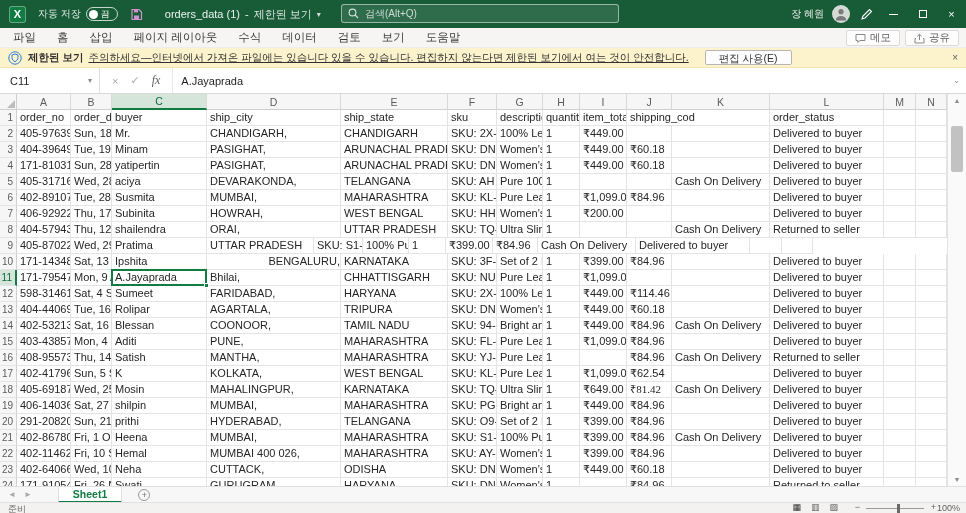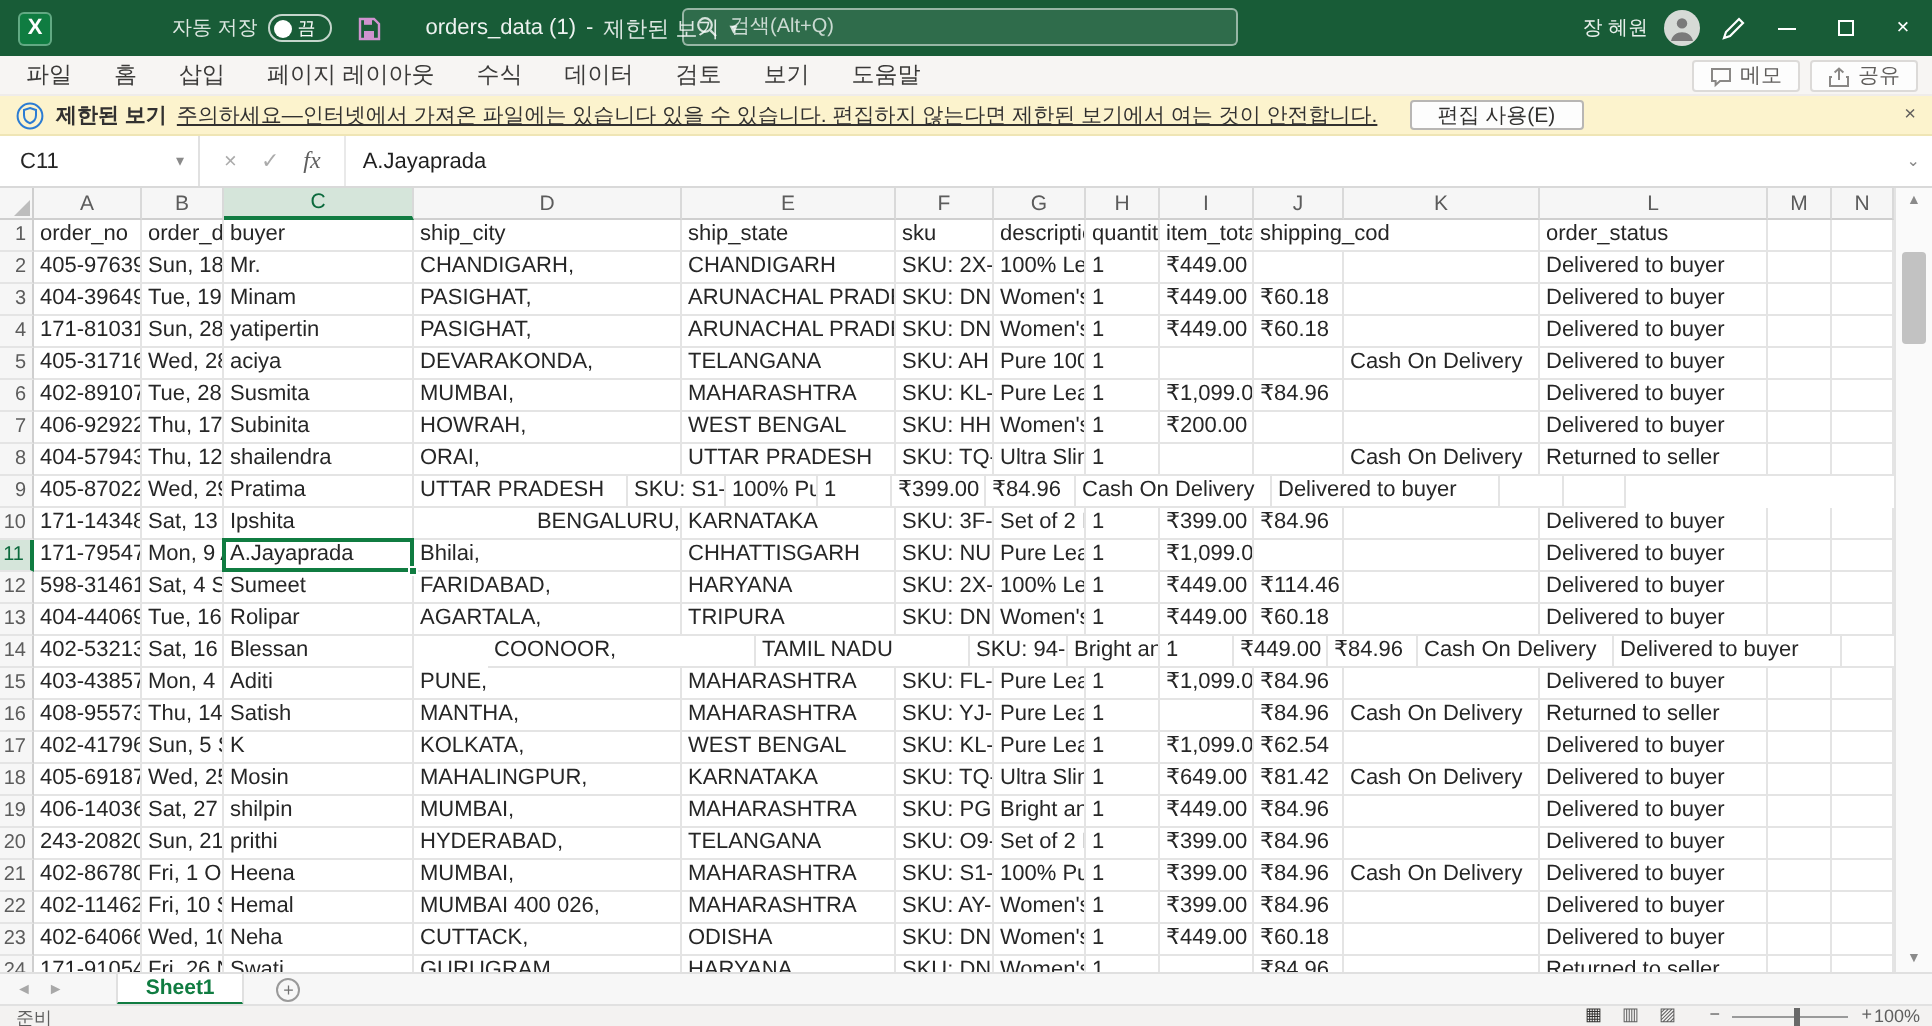--- a/index.html
+++ b/index.html
@@ -16,21 +16,21 @@
     position: absolute; left:0; top:0; width:966px; height:28px;
     background:#185c37; color:#fff; display:flex; align-items:center;
   }
   .appicon {
     width:17px; height:17px; margin-left:9px; border-radius:3px;
     background:#0f7c41; border:1px solid rgba(255,255,255,.35);
     display:flex; align-items:center; justify-content:center;
     font-size:11px; font-weight:bold; color:#fff;
   }
   .autosave { display:flex; align-items:center; gap:5px; margin-left:12px; }
-  .autosave-label { font-size:10px; color:rgba(255,255,255,.85);margin-left:48px; }
+  .autosave-label { font-size:10px; color:rgba(255,255,255,.85); }
   .pill {
     width:32px; height:14px; border:1px solid rgba(255,255,255,.75); border-radius:8px;
     display:flex; align-items:center; padding:0 2px; gap:3px;
   }
   .knob { width:9px; height:9px; background:#fff; border-radius:50%; }
   .pill-state { font-size:9px; color:#fff; line-height:1; }
   .floppy { margin-left:12px; display:flex; }
   .doc-title { margin-left:22px; font-size:11px; color:rgba(255,255,255,.92); display:flex; align-items:center; gap:5px; white-space:nowrap; }
   .doc-mode { color:rgba(255,255,255,.85); }
   .tb-chev { font-size:8px; color:rgba(255,255,255,.8); }
@@ -522,21 +522,21 @@
       <div class="cell" style="width: 98px;"></div>
       <div class="cell" style="width: 114px;">Delivered to buyer</div>
       <div class="cell" style="width: 32px;"></div>
       <div class="cell" style="width: 31px;"></div>
     </div>
     <div class="row">
       <div class="rn">14</div>
       <div class="cell" style="width: 54px;">402-53213</div>
       <div class="cell" style="width: 41px;">Sat, 16 O</div>
       <div class="cell" style="width: 95px;">Blessan</div>
-      <div class="cell" style="width: 134px; margin-left: 37px;">COONOOR,</div>
+      <div class="cell" style="width: 134px;">COONOOR,</div>
       <div class="cell" style="width: 107px;">TAMIL NADU</div>
       <div class="cell" style="width: 49px;">SKU: 94-</div>
       <div class="cell" style="width: 46px;">Bright an</div>
       <div class="cell" style="width: 37px;">1</div>
       <div class="cell" style="width: 47px;">₹449.00</div>
       <div class="cell" style="width: 45px;">₹84.96</div>
       <div class="cell" style="width: 98px;">Cash On Delivery</div>
       <div class="cell" style="width: 114px;">Delivered to buyer</div>
       <div class="cell" style="width: 32px;"></div>
       <div class="cell" style="width: 31px;"></div>
@@ -596,21 +596,21 @@
       <div class="rn">18</div>
       <div class="cell" style="width: 54px;">405-69187</div>
       <div class="cell" style="width: 41px;">Wed, 25 J</div>
       <div class="cell" style="width: 95px;">Mosin</div>
       <div class="cell" style="width: 134px;">MAHALINGPUR,</div>
       <div class="cell" style="width: 107px;">KARNATAKA</div>
       <div class="cell" style="width: 49px;">SKU: TQ-</div>
       <div class="cell" style="width: 46px;">Ultra Slim</div>
       <div class="cell" style="width: 37px;">1</div>
       <div class="cell" style="width: 47px;">₹649.00</div>
-      <div class="cell" style="width: 45px;">₹81.42</div>
+      <div class="cell" style="width: 45px; font-family: Liberation Serif, serif;">₹81.42</div>
       <div class="cell" style="width: 98px;">Cash On Delivery</div>
       <div class="cell" style="width: 114px;">Delivered to buyer</div>
       <div class="cell" style="width: 32px;"></div>
       <div class="cell" style="width: 31px;"></div>
     </div>
     <div class="row">
       <div class="rn">19</div>
       <div class="cell" style="width: 54px;">406-14036</div>
       <div class="cell" style="width: 41px;">Sat, 27 N</div>
       <div class="cell" style="width: 95px;">shilpin</div>
@@ -621,21 +621,21 @@
       <div class="cell" style="width: 37px;">1</div>
       <div class="cell" style="width: 47px;">₹449.00</div>
       <div class="cell" style="width: 45px;">₹84.96</div>
       <div class="cell" style="width: 98px;"></div>
       <div class="cell" style="width: 114px;">Delivered to buyer</div>
       <div class="cell" style="width: 32px;"></div>
       <div class="cell" style="width: 31px;"></div>
     </div>
     <div class="row">
       <div class="rn">20</div>
-      <div class="cell" style="width: 54px;">243-20820</div>
+      <div class="cell" style="width: 54px;">291-20820</div>
       <div class="cell" style="width: 41px;">Sun, 21 N</div>
       <div class="cell" style="width: 95px;">prithi</div>
       <div class="cell" style="width: 134px;">HYDERABAD,</div>
       <div class="cell" style="width: 107px;">TELANGANA</div>
       <div class="cell" style="width: 49px;">SKU: O9-</div>
       <div class="cell" style="width: 46px;">Set of 2 F</div>
       <div class="cell" style="width: 37px;">1</div>
       <div class="cell" style="width: 47px;">₹399.00</div>
       <div class="cell" style="width: 45px;">₹84.96</div>
       <div class="cell" style="width: 98px;"></div>

